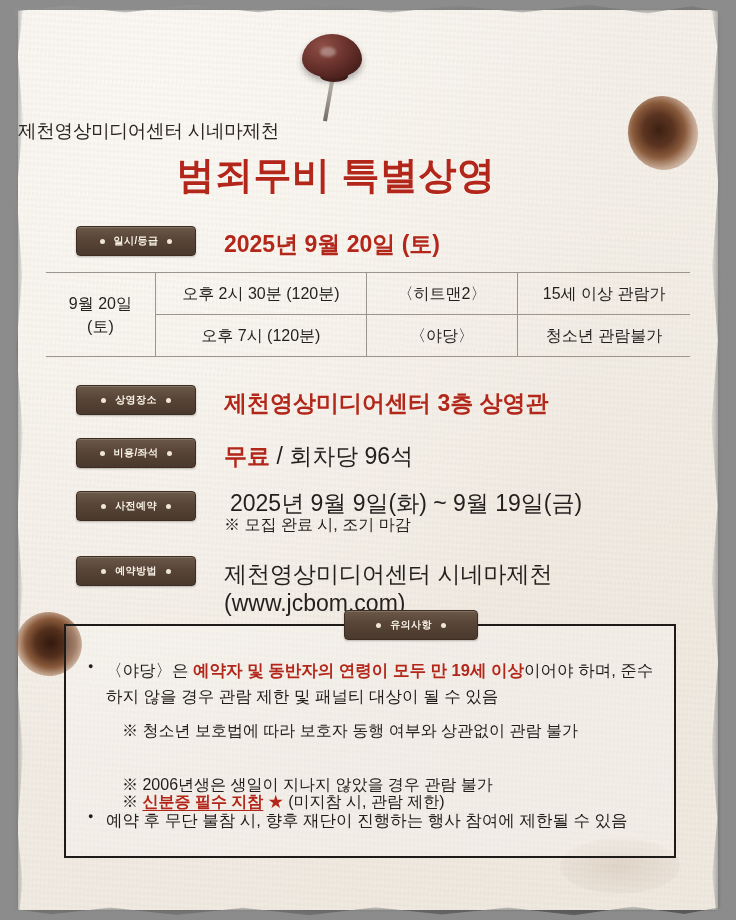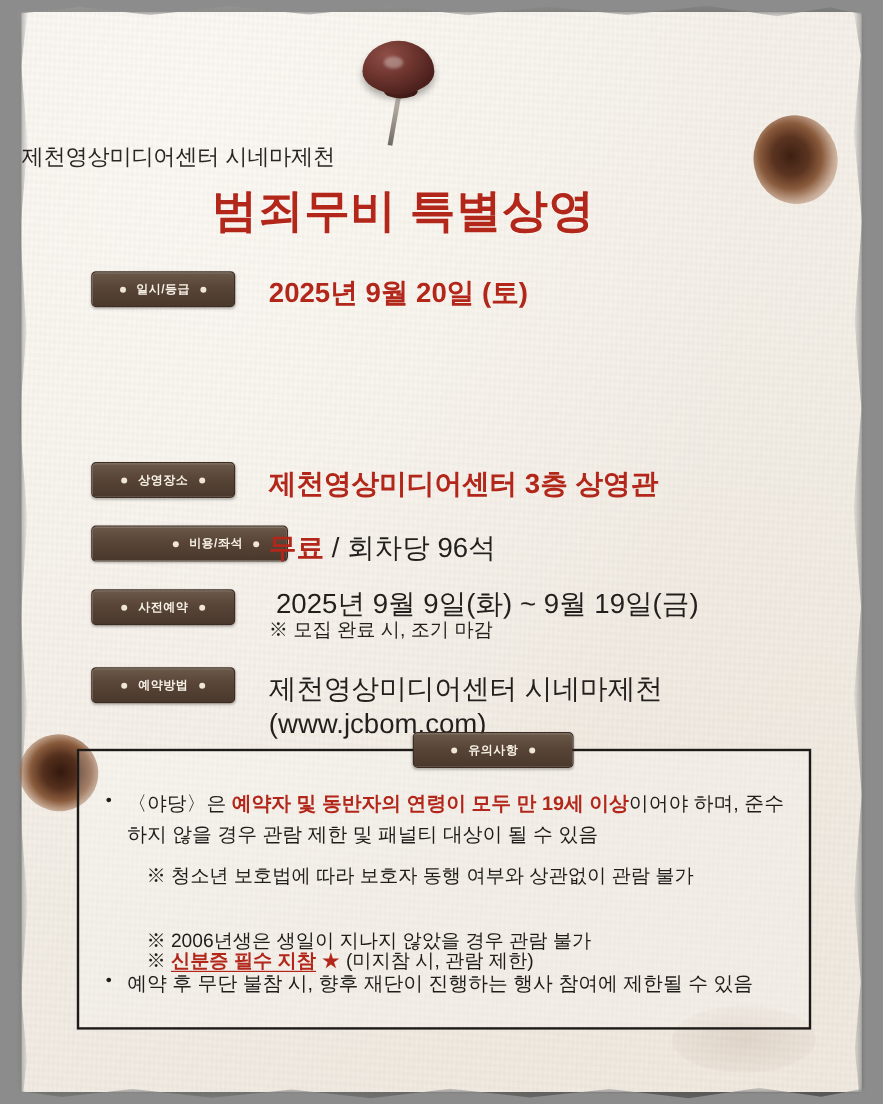--- a/index.html
+++ b/index.html
@@ -191,21 +191,21 @@
   .row-value {
     position: absolute;
     font-size: 23px;
     color: #231f1d;
   }
   .accent { color: #b3261a; font-weight: bold; }
 
   
   #plaque-date    { left: 58px;  top: 216px; width: 118px; }
   #plaque-venue   { left: 58px;  top: 375px; width: 118px; }
-  #plaque-price   { left: 58px;  top: 428px; width: 118px; padding-left: 44px; }
+  #plaque-price   { left: 58px;  top: 428px; width: 118px; }
   #plaque-reserve { left: 58px;  top: 481px; width: 118px; }
   #plaque-howto   { left: 58px;  top: 546px; width: 118px; }
 
   #val-date    { left: 206px; top: 219px; font-weight: bold; color: #b3261a; }
   #val-venue   { left: 206px; top: 378px; font-weight: bold; color: #b3261a; }
   #val-price   { left: 206px; top: 431px; }
   #val-reserve-1 { left: 212px; top: 478px; }
   #val-reserve-2 { left: 206px; top: 505px; font-size: 16px; }
   #val-howto   { left: 206px; top: 549px; }
 
@@ -324,20 +324,38 @@
   <div id="eyebrow">제천영상미디어센터 시네마제천</div>
   <div id="main-title">범죄무비 특별상영</div>
 
   <div class="plaque" id="plaque-date">
     <span class="dot left"></span>
     <span>일시/등급</span>
     <span class="dot right"></span>
   </div>
   <div class="row-value" id="val-date">2025년 9월 20일 (토)</div>
 
+  <table id="schedule">
+    <tbody>
+      <tr>
+        <td class="daycell edge-left" rowspan="2">
+          <div>9월 20일</div>
+          <div>(토)</div>
+        </td>
+        <td class="timecell">오후 2시 30분 (120분)</td>
+        <td class="filmcell">〈히트맨2〉</td>
+        <td class="ratingcell edge-right">15세 이상 관람가</td>
+      </tr>
+      <tr>
+        <td class="timecell">오후 7시 (120분)</td>
+        <td class="filmcell">〈야당〉</td>
+        <td class="ratingcell edge-right">청소년 관람불가</td>
+      </tr>
+    </tbody>
+  </table>
 
   <div class="plaque" id="plaque-venue">
     <span class="dot left"></span>
     <span>상영장소</span>
     <span class="dot right"></span>
   </div>
   <div class="row-value" id="val-venue">제천영상미디어센터 3층 상영관</div>
 
   <div class="plaque" id="plaque-price">
     <span class="dot left"></span>

